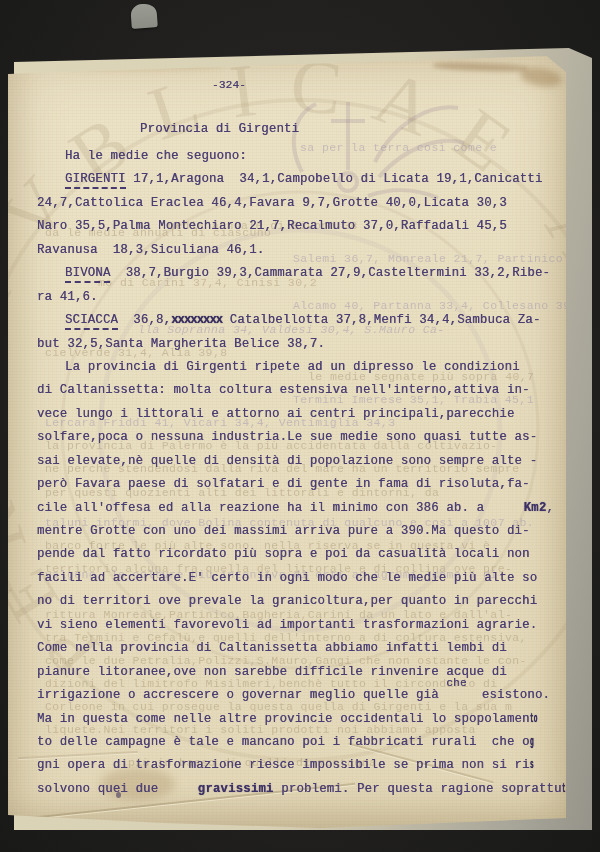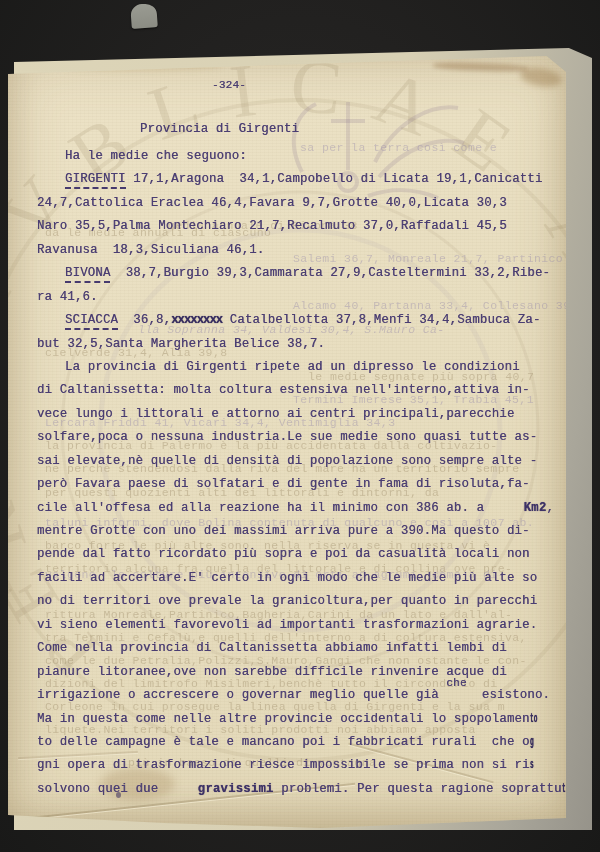--- a/index.html
+++ b/index.html
@@ -93,38 +93,39 @@
         <path d="M302 172 C 286 141 295 114 316 104"></path>
         <path d="M368 196 C 390 188 415 188 438 198"></path>
       </g>
     </svg>
 
     <div class="ghostlayer">
         <span class="ghost gp" style="left: 292px; top: 85px;">sa per la terra così come e</span>
         <span class="ghost gt" style="left: 160px; top: 147px; margin-top: 16px;">media annuale di Bivona 38</span>
         <span class="ghost gt" style="left: 37px; top: 170px;">da le medie annuali di ciascuno</span>
         <span class="ghost gp" style="left: 285px; top: 196px;">Salemi 36,7, Monreale 21,7, Partinico</span>
+        <span class="ghost gt" style="left: 90px; top: 220px;">mo di Carini 37,4, Cinisi 30,2</span>
         <span class="ghost gp" style="left: 285px; top: 243px;">Alcamo 40, Partanna 33,4, Collesano 39</span>
         <span class="ghost gp" style="left: 130px; top: 267px; font-style: italic;">lla Sopranna 34, Valdesi 30,4, S.Mauro Ca-</span>
         <span class="ghost gt" style="left: 37px; top: 290px;">cielverde 31,4, Alia 39,8</span>
         <span class="ghost gt" style="left: 300px; top: 314px;">le medie segnate più sopra 40,7</span>
         <span class="ghost gp" style="left: 285px; top: 337px;">Termini Imerese 35,1, Trabia 45,1</span>
         <span class="ghost gp" style="left: 37px; top: 360px;">Lercara Friddi 41, Vicari 34,4, Ventimiglia 34,3</span>
         <span class="ghost gt" style="left: 37px; top: 383px;">la provincia di Palermo è la più accidentata dalla coltivazio-</span>
         <span class="ghost gt" style="left: 37px; top: 406px;">ne perchè stendendosi dalla riva del mare ha un territorio sempre</span>
         <span class="ghost gt" style="left: 37px; top: 430px;">per questi quozienti alti dei littorali e dintorni, da</span>
         <span class="ghost gp" style="left: 37px; top: 460px;">taluni informi, dove Bolina contenuta di qualcuno e così a 1007 ab.</span>
         <span class="ghost gt" style="left: 37px; top: 483px;">barco forte le più alte sono, nella riserva se in questa vi è</span>
         <span class="ghost gt" style="left: 37px; top: 506px;">territorio alcuna fra quella del littorale e di collina ove pre-</span>
         <span class="ghost gp" style="left: 37px; top: 512px;">valgono  le colture più intensive di orti ad agrumi, come a di-</span>
         <span class="ghost gt" style="left: 37px; top: 552px;">rittura Monreale,Partinico,Bagheria,Carini da un lato e dall'al-</span>
         <span class="ghost gt" style="left: 37px; top: 575px;">tra Termini e Cefalù,e quelli dell'interno a di coltura estensiva,</span>
         <span class="ghost gt" style="left: 37px; top: 598px;">come le due Petralia,Polizzi,S.Mauro,Gangi che non ostante le con-</span>
         <span class="ghost gt" style="left: 37px; top: 621px;">dizioni del limitrofo Misilmeri,benchè tutto il circondario di</span>
-        <span class="ghost gt" style="left: 37px; top: 644px;">Corleone in cui prosegue la linea quella di Girgenti e la sua m</span>
+        <span class="ghost gt" style="left: 37px; top: 644px;">Corleone in cui prosegue la questa quella di Girgenti e la sua m</span>
         <span class="ghost gt" style="left: 37px; top: 667px;">liquete.Nei territori i soliti prodotti noi abbiamo apposta</span>
         <span class="ghost gt" style="left: 120px; top: 700px;">più in basso di quelli di montagna</span>
       </div>
 
     <div class="mark stain-glue"></div>
     <div class="mark stain-streak"></div>
     <div class="mark stain-corner"></div>
     <div class="mark stain-bottom"></div>
     <div class="mark crease-1"></div>
     <div class="mark crease-2"></div>

